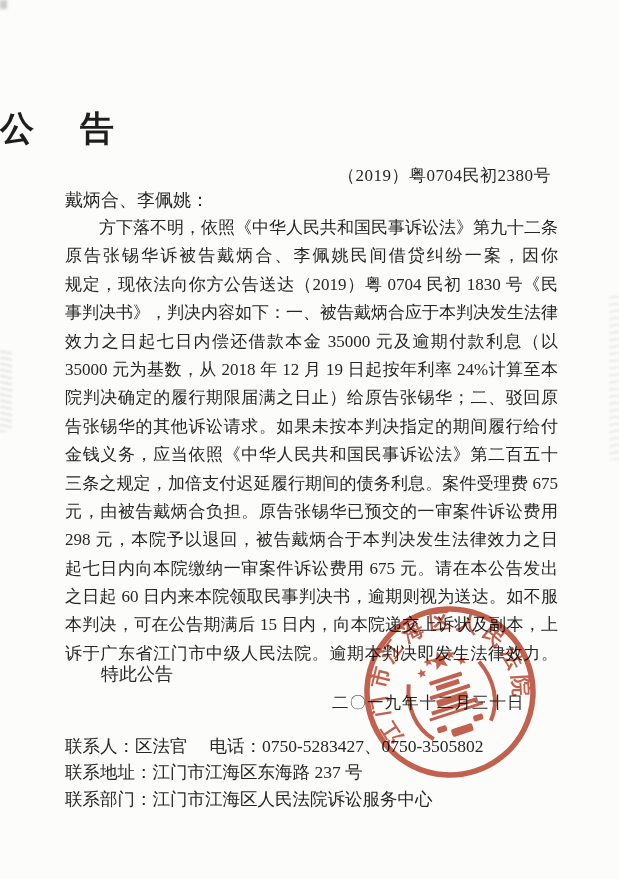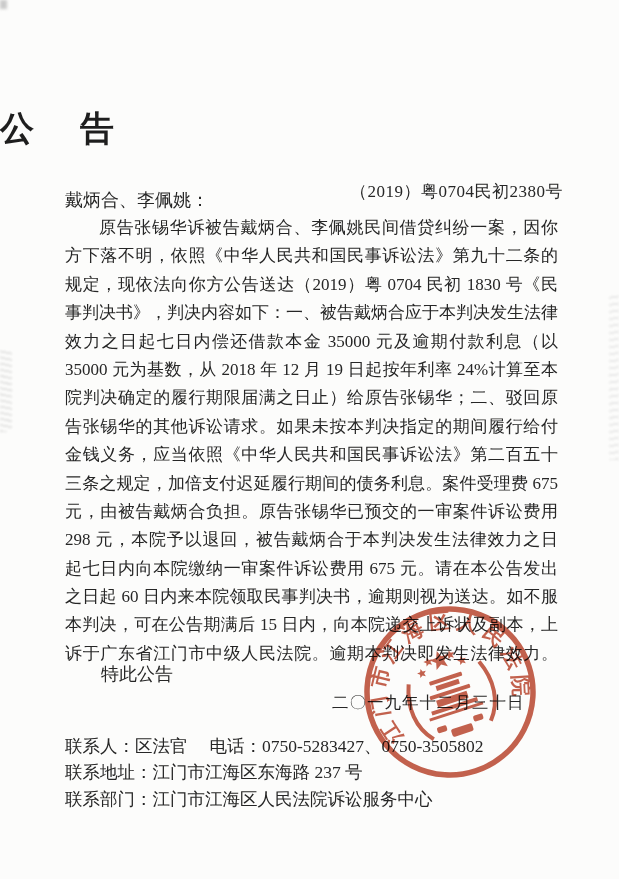--- a/index.html
+++ b/index.html
@@ -18,22 +18,22 @@
     font-size:27px; font-weight:700; letter-spacing:1px;
     color:#1e1e1e;
   }
   .doc-title {
     position:absolute; top:106px; left:0; width:100%;
     text-align:left;
     font-size:34px; font-weight:700; letter-spacing:6px;
     color:#1e1e1e;
   }
   .case-number {
-    position:absolute; top:164px; right:56px;
-    font-size:17px; letter-spacing:0.5px;margin-top:16px;
+    position:absolute; top:164px; right:68px;
+    font-size:17px; letter-spacing:0.5px;
   }
   .addressee {
     position:absolute; top:188px; left:65px;
     font-size:18px;
   }
   .body-text {
     position:absolute; top:214px; left:65px; width:493px;
     font-size:17px;
   }
   .body-line {
@@ -93,22 +93,22 @@
 
   <div class="artifact smudge-left"></div>
   <div class="artifact smudge-right"></div>
   <div class="artifact speck-corner"></div>
 
   <div class="doc-title">公　告</div>
   <div class="case-number">（2019）粤0704民初2380号</div>
 
   <div class="addressee">戴炳合、李佩姚：</div>
   <div class="body-text">
+      <div class="body-line">方下落不明，依照《中华人民共和国民事诉讼法》第九十二条的</div>
       <div class="body-line">原告张锡华诉被告戴炳合、李佩姚民间借贷纠纷一案，因你</div>
-      <div class="body-line">方下落不明，依照《中华人民共和国民事诉讼法》第九十二条的</div>
       <div class="body-line">规定，现依法向你方公告送达（2019）粤 0704 民初 1830 号《民</div>
       <div class="body-line">事判决书》，判决内容如下：一、被告戴炳合应于本判决发生法律</div>
       <div class="body-line">效力之日起七日内偿还借款本金 35000 元及逾期付款利息（以</div>
       <div class="body-line">35000 元为基数，从 2018 年 12 月 19 日起按年利率 24%计算至本</div>
       <div class="body-line">院判决确定的履行期限届满之日止）给原告张锡华；二、驳回原</div>
       <div class="body-line">告张锡华的其他诉讼请求。如果未按本判决指定的期间履行给付</div>
       <div class="body-line">金钱义务，应当依照《中华人民共和国民事诉讼法》第二百五十</div>
       <div class="body-line">三条之规定，加倍支付迟延履行期间的债务利息。案件受理费 675</div>
       <div class="body-line">元，由被告戴炳合负担。原告张锡华已预交的一审案件诉讼费用</div>
       <div class="body-line">298 元，本院予以退回，被告戴炳合于本判决发生法律效力之日</div>

